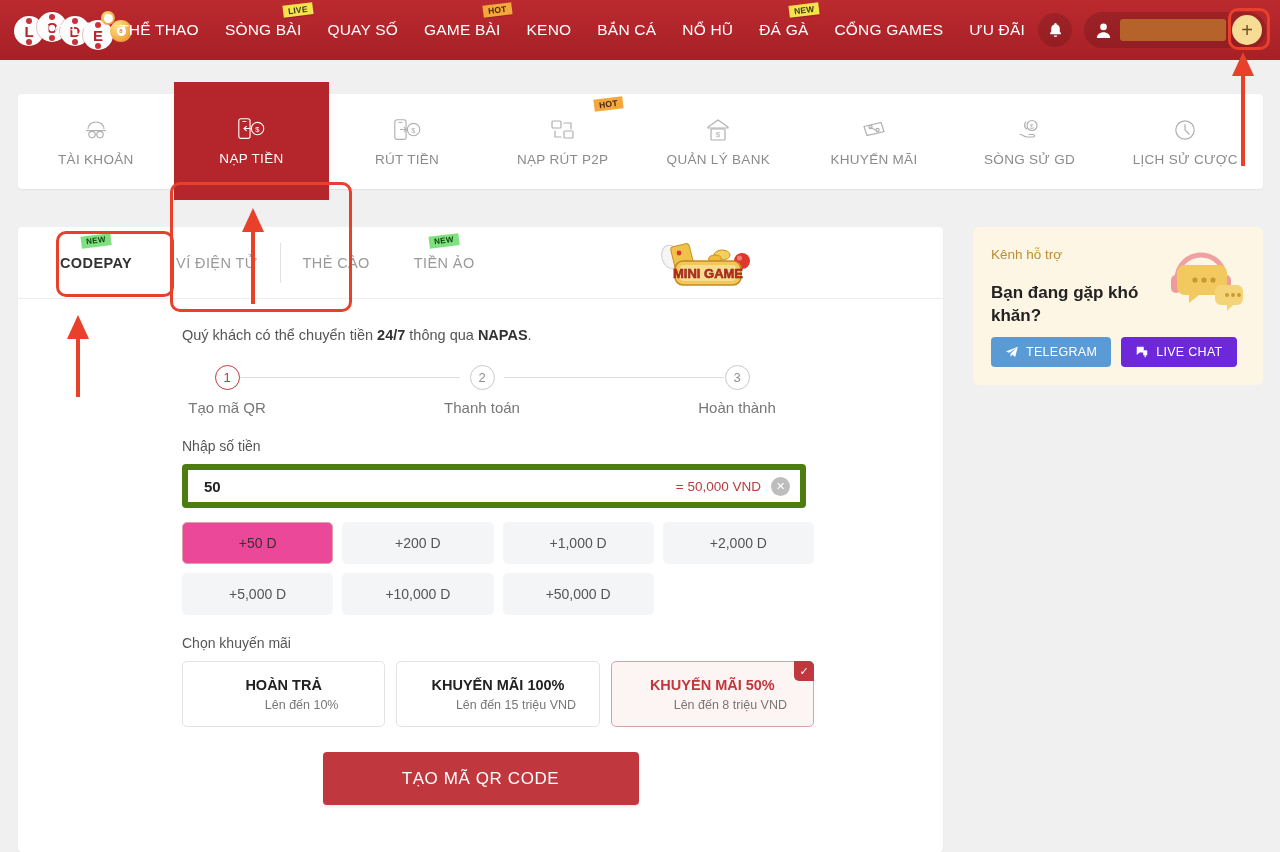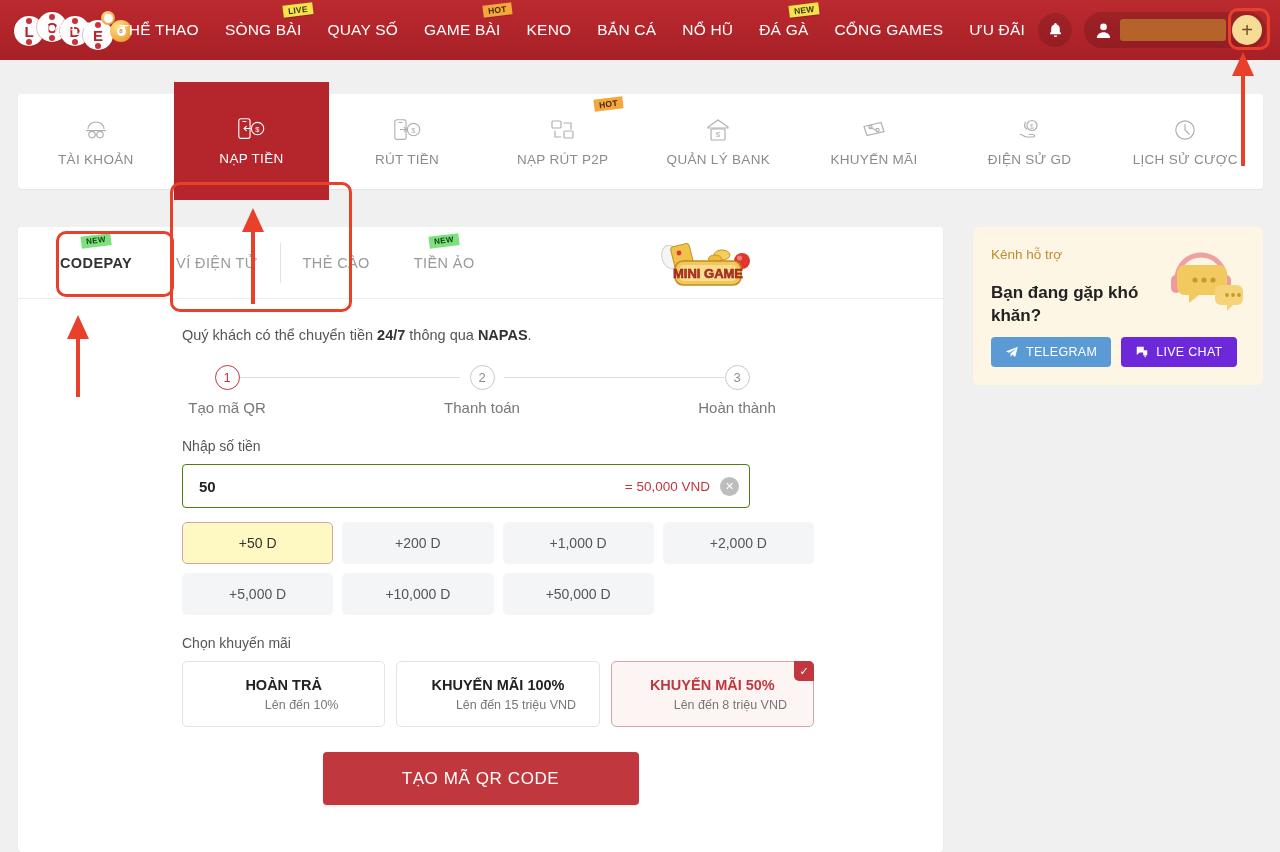--- a/index.html
+++ b/index.html
@@ -180,43 +180,43 @@
     display:flex;align-items:center;justify-content:center;
     font-size: 13px; background:#fff; z-index:2;
   }
   .step.active .step-circ { border-color:#c0383e; color:#c0383e; }
   .step-lbl { margin-top: 9px; font-size: 15px; color:#777; white-space:nowrap; }
   .step-line { position:absolute; top: 12px; height:1px; background:#dedede; z-index:1; }
 
   
   .sec-label { margin-left: 164px; font-size: 14px; color:#555; }
   .amt-input {
-    margin: 10px 0 0 164px; width: 568px; height: 44px;
-    border: 1px solid #4d7c0f; border-radius: 4px;
+    margin: 10px 0 0 164px; width: 624px; height: 44px;
+    border: 6px solid #4d7c0f; border-radius: 4px;
     display:flex; align-items:center; padding: 0 10px 0 16px; background:#fff;
   }
   .amt-val { flex:1; font-size: 15px; color:#222; font-weight:600; }
   .amt-conv { font-size: 13.5px; color:#c0383e; margin-right:10px; }
   .clear-x {
     width: 19px; height:19px; border-radius:50%; background:#bdbdbd; color:#fff;
     display:flex;align-items:center;justify-content:center;
     font-size:11px; cursor:pointer;
   }
 
   .chipgrid {
     margin: 14px 0 0 164px; width: 632px;
     display:grid; grid-template-columns: repeat(4, 1fr); gap: 9px;
   }
   .amt-chip {
     height: 42px; border-radius: 5px; background:#f3f5f7;
     border:1px solid transparent;
     display:flex;align-items:center;justify-content:center;
     font-size: 14px; color:#555; cursor:pointer;
   }
-  .amt-chip.selected { background:#fef9c3; border:1px solid #d9a3a6; color:#333; }
+  .amt-chip.selected { background:#ec4899; border:1px solid #d9a3a6; color:#333; }
 
   .promolabel { margin: 20px 0 0 164px; font-size: 14px; color:#555; }
   .promogrid {
     margin: 10px 0 0 164px; width: 632px;
     display:grid; grid-template-columns: repeat(3, 1fr); gap: 11px;
   }
   .promo {
     height: 66px; border:1px solid #e3e3e3; border-radius:5px; background:#fff;
     display:flex; flex-direction:column; align-items:center; justify-content:center;
     gap: 5px; cursor:pointer; position:relative;
@@ -427,21 +427,21 @@
 
     <div class="tab">
       <span class="tab-ic">
         <svg width="26" height="24" viewBox="0 0 26 24" fill="none" stroke="#b0b0b0" stroke-width="1.2">
           <circle cx="15" cy="7.5" r="5"></circle>
           <text x="15" y="10.5" font-size="6.5" fill="#b0b0b0" stroke="none" text-anchor="middle" font-family="Liberation Sans">$</text>
           <path d="M8.5 4.2A5.4 5.4 0 0 0 9.5 11" stroke-linecap="round"></path>
           <path d="M3 16.5c3 0 4 2.5 7 2.5h6c1 0 1.6-.6 1.6-1.3s-.6-1.2-1.6-1.2h-4" stroke-linecap="round"></path>
         </svg>
       </span>
-      <span>ĐIỆN SỬ GD</span>
+      <span>SÒNG SỬ GD</span>
     </div>
 
     <div class="tab">
       <span class="tab-ic">
         <svg width="24" height="24" viewBox="0 0 24 24" fill="none" stroke="#b0b0b0" stroke-width="1.2">
           <circle cx="12" cy="12" r="9.2"></circle>
           <path d="M12 6.6V12l4 4" stroke-linecap="round"></path>
         </svg>
       </span>
       <span>LỊCH SỬ CƯỢC</span>

